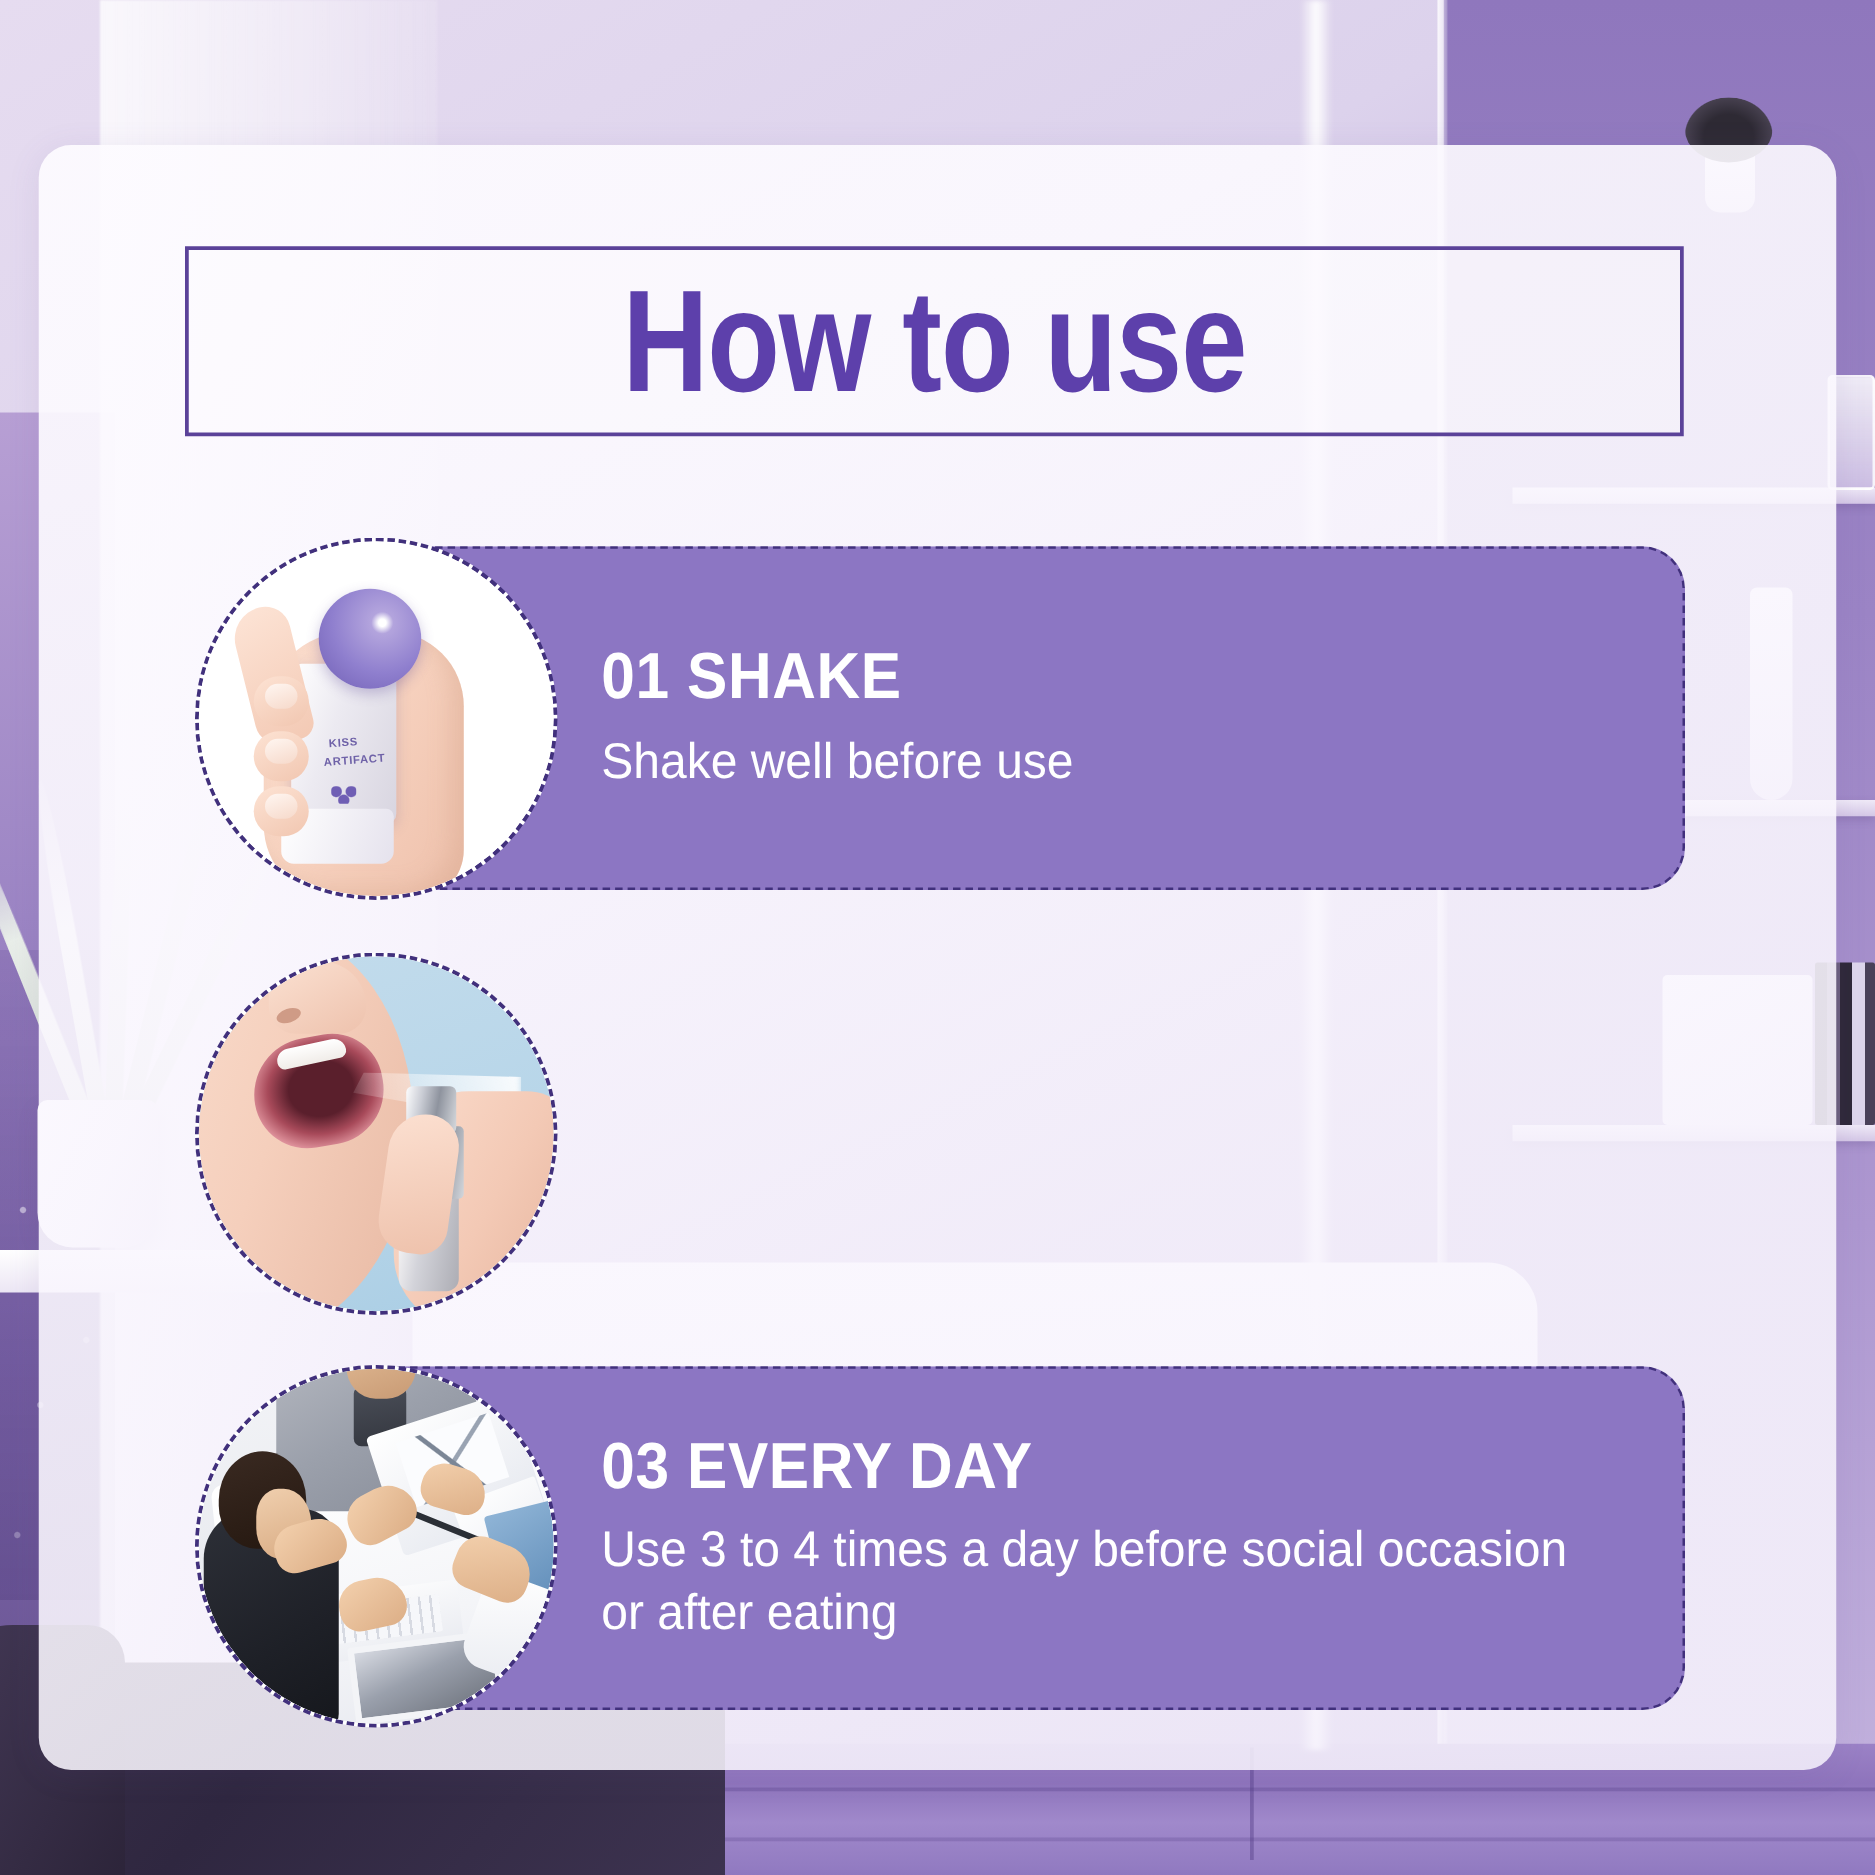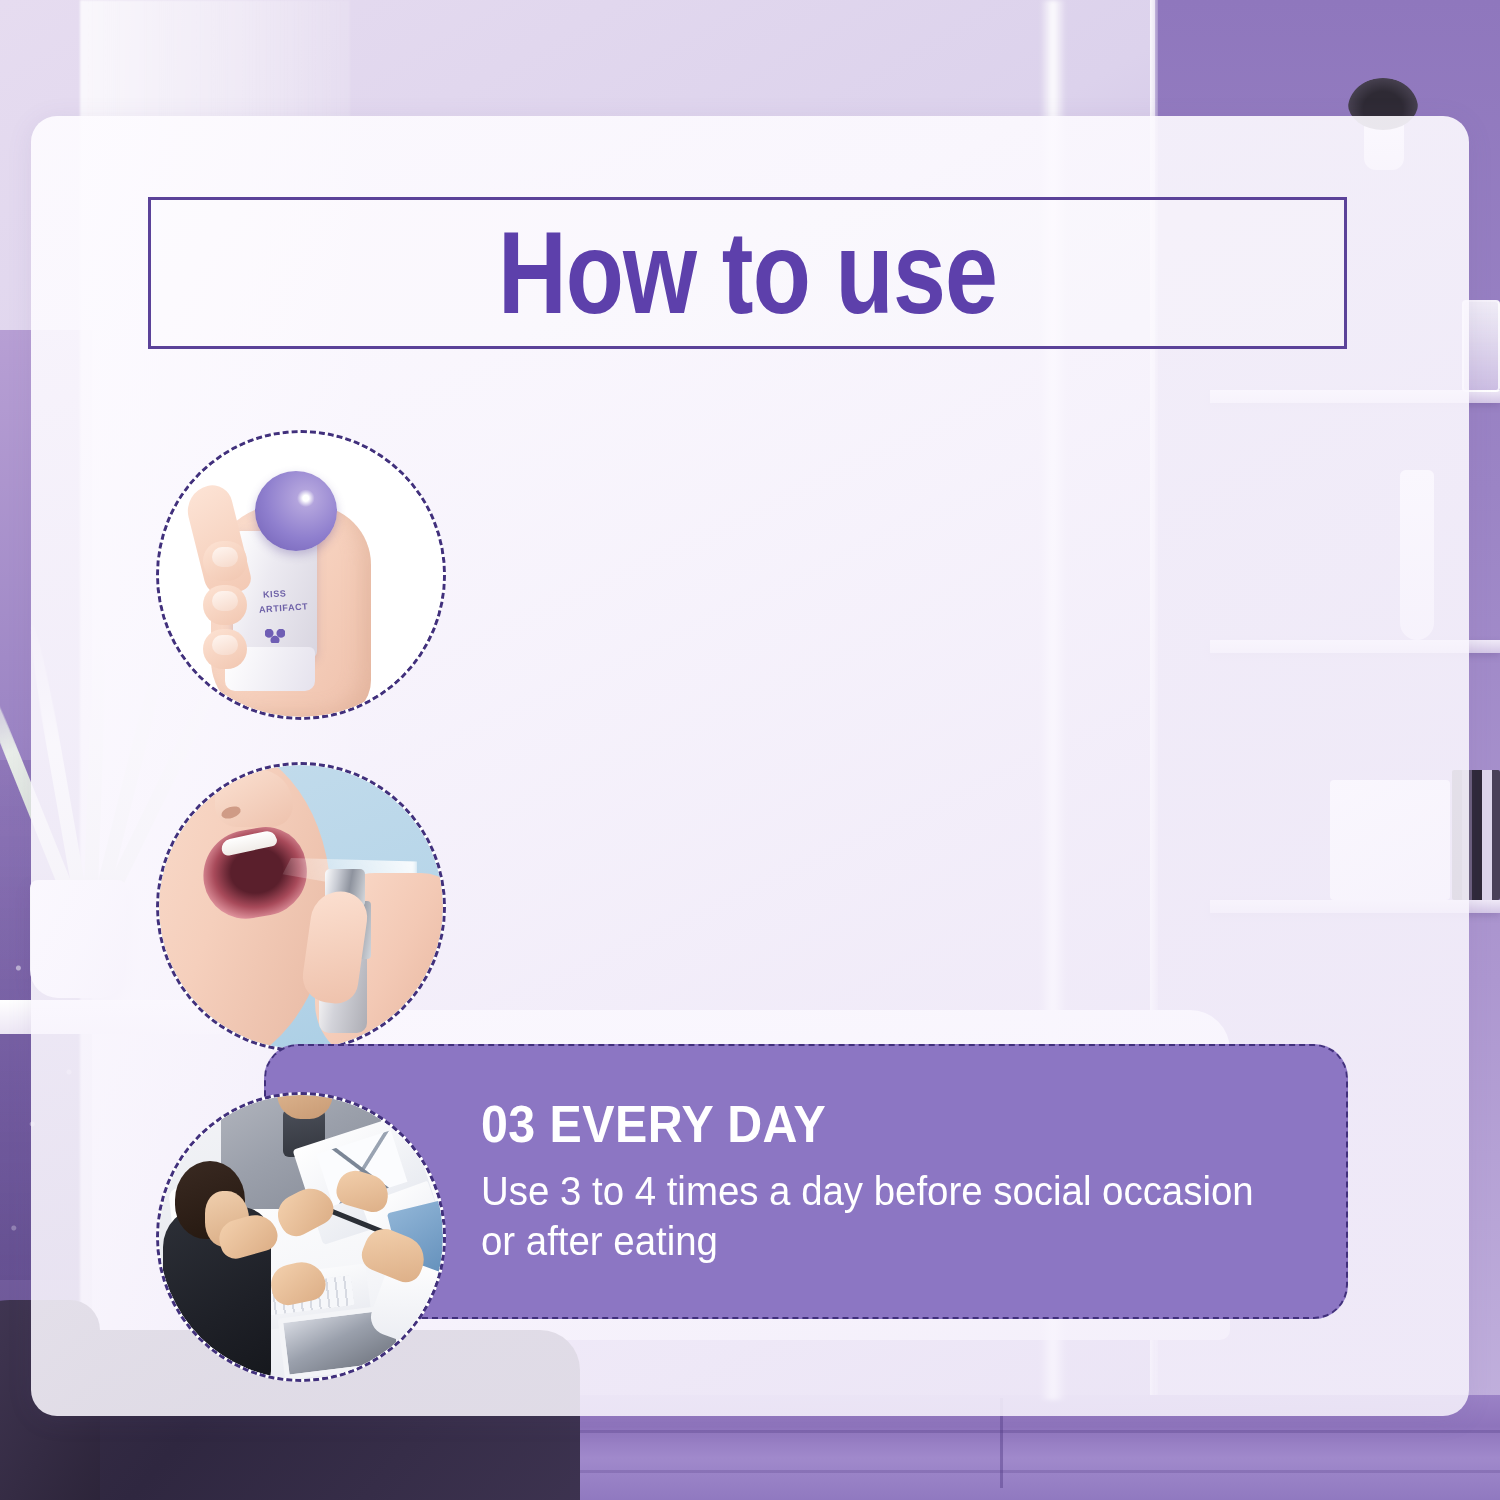--- a/index.html
+++ b/index.html
@@ -189,21 +189,21 @@
     position: absolute;
     left: 264px;
     width: 1084px;
     height: 275px;
     background: #8c76c3;
     border: 2px dashed #41307c;
     border-radius: 34px;
   }
   #card-1 { top: 437px; }
   #card-2 { top: 766px; }
-  #card-3 { top: 1044px; }
+  #card-3 { top: 1093px; }
 
   .card-text {
     position: absolute;
     left: 215px;
     right: 40px;
     top: 0; bottom: 0;
     display: flex;
     flex-direction: column;
     justify-content: center;
   }
@@ -515,20 +515,26 @@
     <div class="bg-layer sofa"></div>
     <div class="bg-layer sofa-arm"></div>
     <div class="bg-layer sheen"></div>
   </div>
 
   <div id="panel"></div>
 
   <div id="title-box"></div>
   <div id="title-text">How to use</div>
 
+  <div class="card" id="card-1">
+    <div class="card-text">
+      <div class="card-title">01 SHAKE</div>
+      <div class="card-desc">Shake well before use</div>
+    </div>
+  </div>
   <div class="photo" id="photo-1">
     <div class="photo-inner">
       <div class="ph p1-bg"></div>
       <div class="ph p1-hand"></div>
       <div class="ph p1-bottle"></div>
       <div class="ph p1-bottle-base"></div>
       <div class="ph p1-cap"></div>
       <div class="ph p1-label-a">KISS</div>
       <div class="ph p1-label-b">ARTIFACT</div>
       <div class="ph p1-logo"></div>

